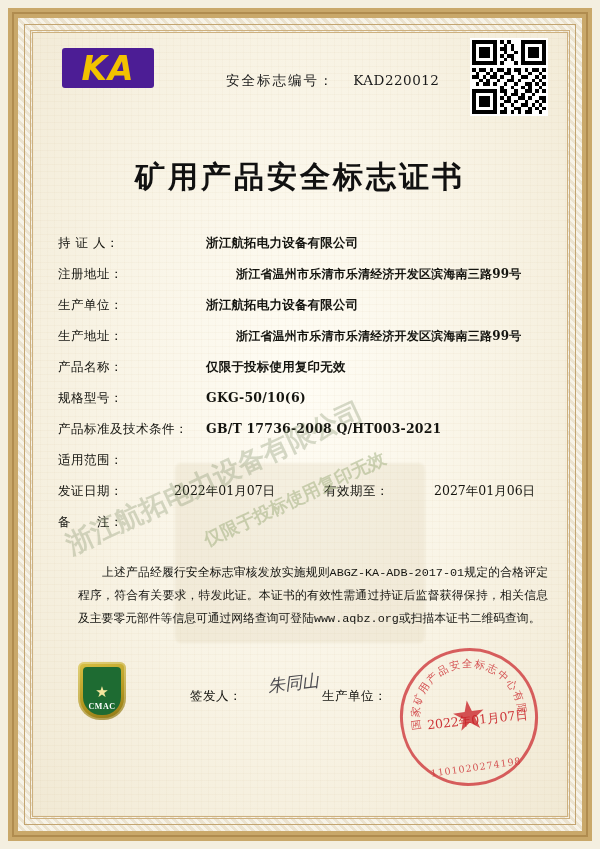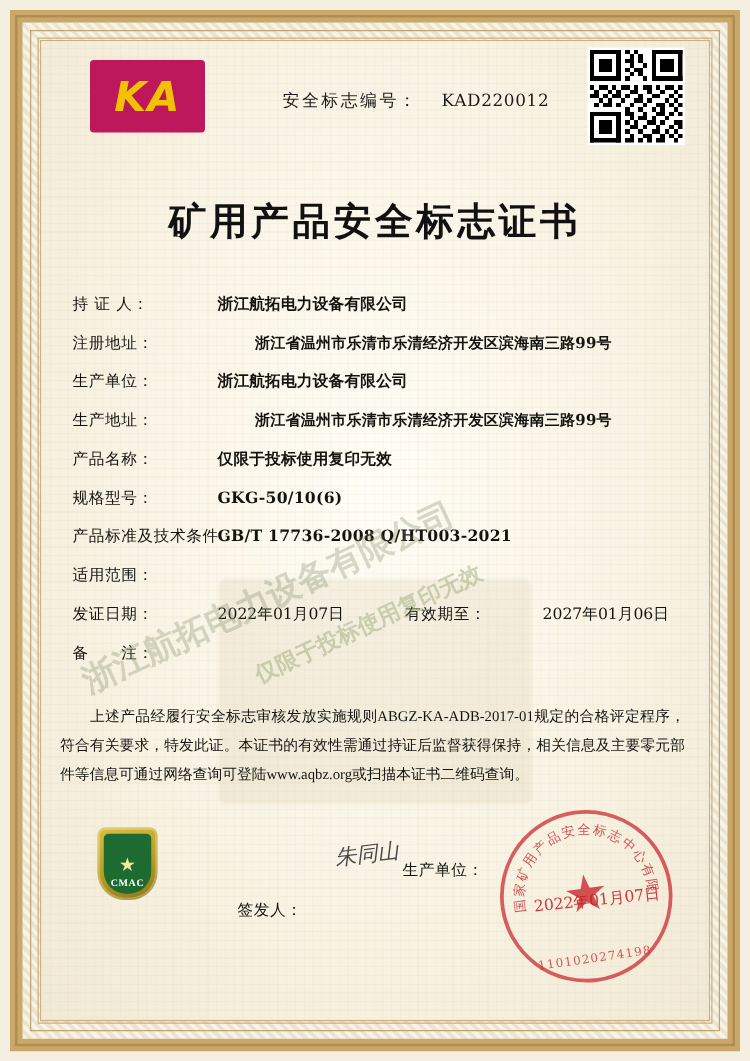--- a/index.html
+++ b/index.html
@@ -75,25 +75,25 @@
     width: 250px;
     height: 180px;
     border-radius: 6px;
     background: rgba(205,190,150,0.18);
     filter: blur(1px);
   }
 
   
   .ka-logo {
     position: absolute;
-    left: 72px;
+    left: 62px;
     top: 48px;
     width: 92px;
-    height: 58px;
-    background: #be185d;
+    height: 40px;
+    background: #4c1d95;
     border-radius: 3px;
     display: flex;
     align-items: center;
     justify-content: center;
   }
   .ka-logo .ka-text {
     color: #f2c200;
     font-family: "DejaVu Sans", "Liberation Sans", sans-serif;
     font-weight: bold;
     font-size: 33px;
@@ -152,20 +152,21 @@
     left: 58px;
     right: 48px;
     top: 235px;
   }
   .field-row {
     display: flex;
     align-items: baseline;
     height: 31px;
     font-size: 12.5px;
     color: #14140f;
+    gap: 32px;
   }
   .field-label {
     width: 116px;
     flex: 0 0 116px;
     font-family: "DejaVu Sans", "Liberation Sans", sans-serif;
     font-size: 12.5px;
     letter-spacing: 0.5px;
     color: #14140f;
     white-space: nowrap;
   }
@@ -199,28 +200,28 @@
   }
   .date-row .d2 {
     font-family: "DejaVu Serif", "Liberation Serif", serif;
     font-size: 12.5px;
     color: #14140f;
   }
 
   
   .paragraph {
     position: absolute;
-    left: 48px;
+    left: 78px;
     right: 52px;
     top: 562px;
     font-size: 11.8px;
     line-height: 1.95;
     color: #141410;
     text-align: justify;
-    font-family: Liberation Serif, serif;
+    font-family: Liberation Mono, monospace;
     text-indent: 24px;
   }
 
   
   .cmac {
     position: absolute;
     left: 78px;
     top: 662px;
     width: 48px;
     height: 58px;
@@ -260,21 +261,20 @@
   }
 
   
   .sign-row {
     position: absolute;
     left: 190px;
     top: 688px;
     font-size: 12.5px;
     color: #14140f;
     letter-spacing: 0.5px;
-    margin-top: 32px;
   }
   .sign-name {
     position: absolute;
     left: 268px;
     top: 672px;
     font-family: "DejaVu Serif", "Liberation Serif", serif;
     font-size: 17px;
     color: #2b2b33;
     transform: rotate(-7deg);
     font-style: italic;

